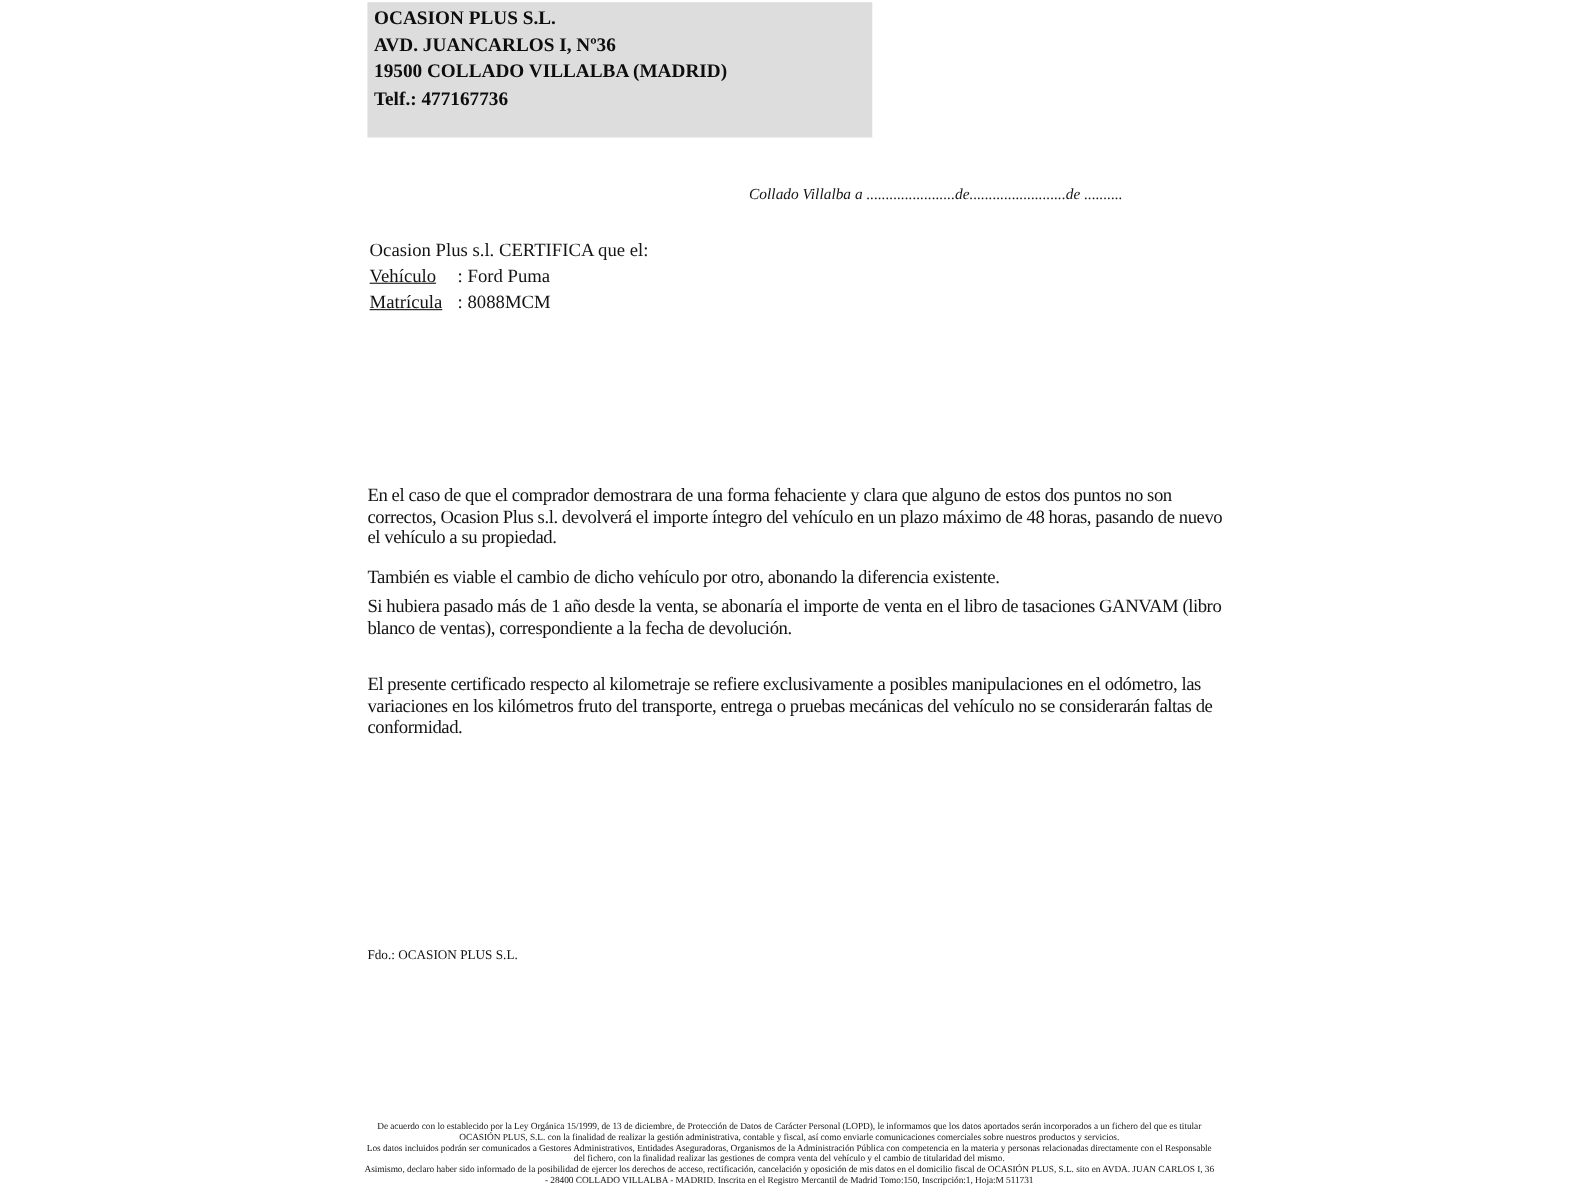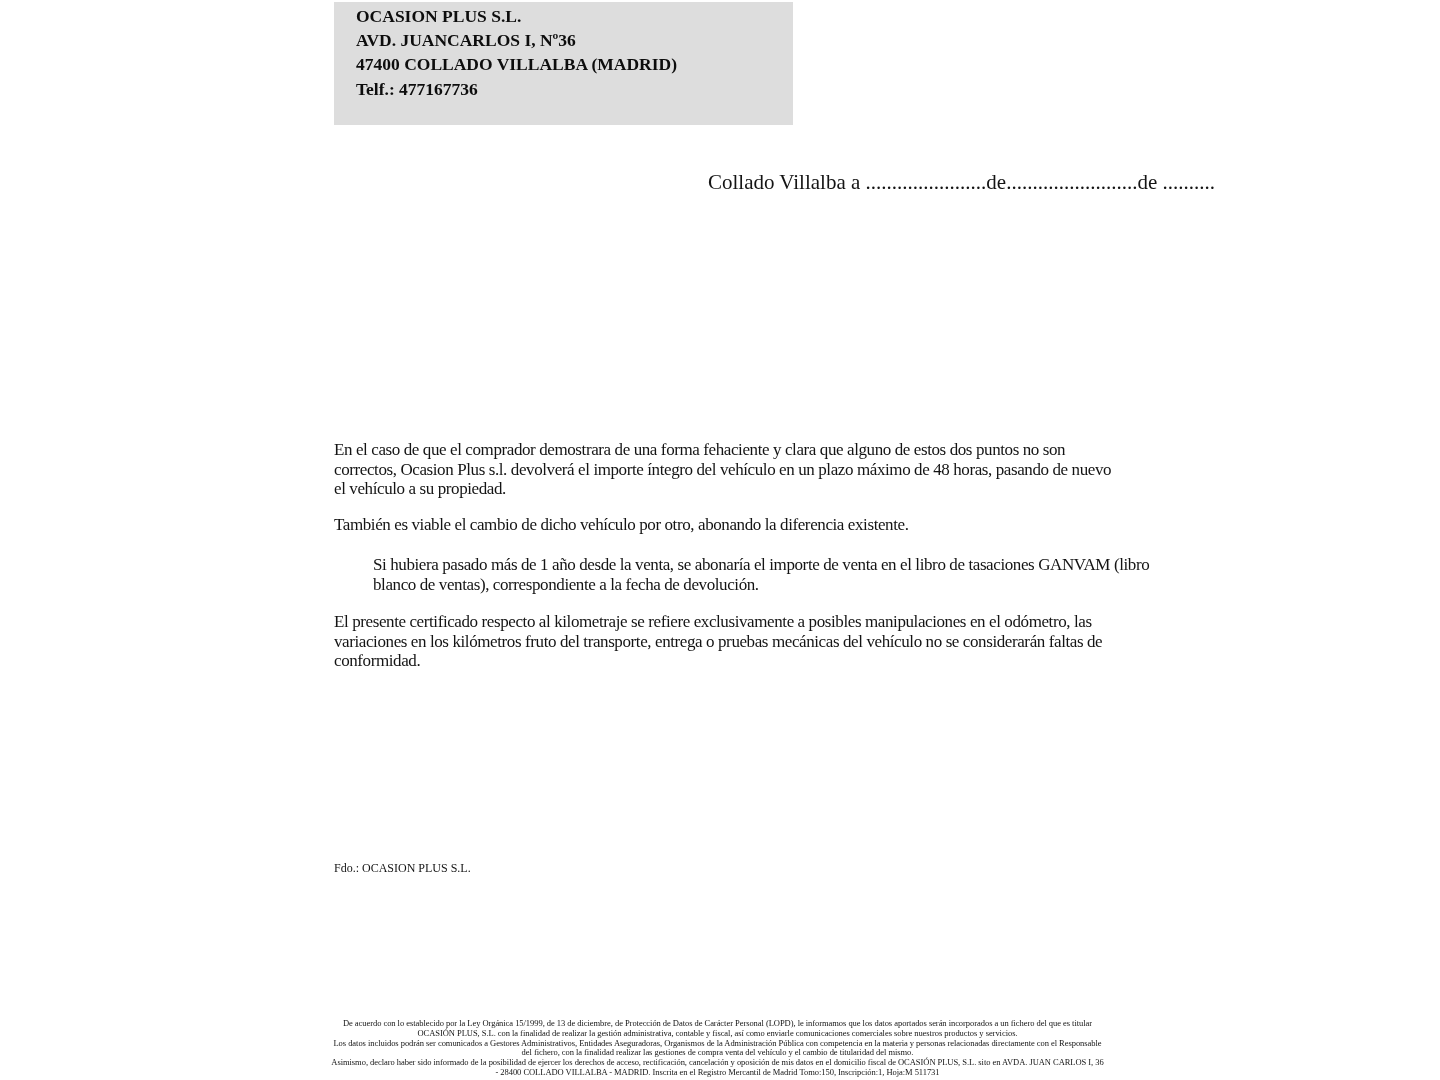--- a/index.html
+++ b/index.html
@@ -22,37 +22,38 @@
 
   
   .header-box {
     position: absolute;
     left: 334px;
     top: 2px;
     width: 459px;
     height: 123px;
     background: #dddddd;
     box-sizing: border-box;
-    padding: 2px 6px 0 22px;
+    padding: 2px 6px 0 6px;
   }
   .header-box .hline {
     font-weight: bold;
     font-size: 17.5px;
     line-height: 24.2px;
     white-space: nowrap;
     color: #0d0d0d;
   }
 
   
   .date-line {
     position: absolute;
-    left: 708px;
+    left: 681px;
     top: 170px;
-    font-size: 21px;
+    font-size: 14px;
     white-space: nowrap;
+    font-style: italic;
   }
 
   
   .cert-block {
     position: absolute;
     left: 336px;
     top: 216px;
     font-size: 17px;
     line-height: 23.4px;
   }
@@ -81,21 +82,21 @@
     position: absolute;
     left: 334px;
     width: 780px;
     font-size: 17px;
     line-height: 19.6px;
     letter-spacing: -0.4px;
     margin: 0;
   }
   .para-1 { top: 440px; }
   .para-2 { top: 515px; }
-  .para-3 { top: 555px; margin-left: 39px; }
+  .para-3 { top: 541px; }
   .para-4 { top: 612px; }
 
   
   .signature {
     position: absolute;
     left: 334px;
     top: 861px;
     font-size: 12px;
     white-space: nowrap;
   }
@@ -113,26 +114,35 @@
   .legal p { margin: 0; text-align: center; }
 </style>
 </head>
 <body>
 
 <div class="page">
 
   <div class="header-box">
     <div class="hline">OCASION PLUS S.L.</div>
     <div class="hline">AVD. JUANCARLOS I, Nº36</div>
-    <div class="hline">47400 COLLADO VILLALBA (MADRID)</div>
+    <div class="hline">19500 COLLADO VILLALBA (MADRID)</div>
     <div class="hline">Telf.: 477167736</div>
   </div>
 
   <div class="date-line">Collado Villalba a .......................de.........................de ..........</div>
 
+  <div class="cert-block">
+    <div class="cert-intro">Ocasion Plus s.l. CERTIFICA que el:</div>
+    <div class="cert-row">
+      <span class="field-label"><span>Vehículo</span></span><span>:</span>&nbsp;<span>Ford Puma</span>
+    </div>
+    <div class="cert-row">
+      <span class="field-label"><span>Matrícula</span></span><span>:</span>&nbsp;<span>8088MCM</span>
+    </div>
+  </div>
 
 
   <p class="para para-1">En el caso de que el comprador demostrara de una forma fehaciente y clara que alguno de estos dos puntos no son correctos, Ocasion Plus s.l. devolverá el importe íntegro del vehículo en un plazo máximo de 48 horas, pasando de nuevo el vehículo a su propiedad.</p>
   <p class="para para-2">También es viable el cambio de dicho vehículo por otro, abonando la diferencia existente.</p>
   <p class="para para-3">Si hubiera pasado más de 1 año desde la venta, se abonaría el importe de venta en el libro de tasaciones GANVAM (libro blanco de ventas), correspondiente a la fecha de devolución.</p>
   <p class="para para-4">El presente certificado respecto al kilometraje se refiere exclusivamente a posibles manipulaciones en el odómetro, las variaciones en los kilómetros fruto del transporte, entrega o pruebas mecánicas del vehículo no se considerarán faltas de conformidad.</p>
 
   <div class="signature">Fdo.: OCASION PLUS S.L.</div>
 
   <div class="legal">

